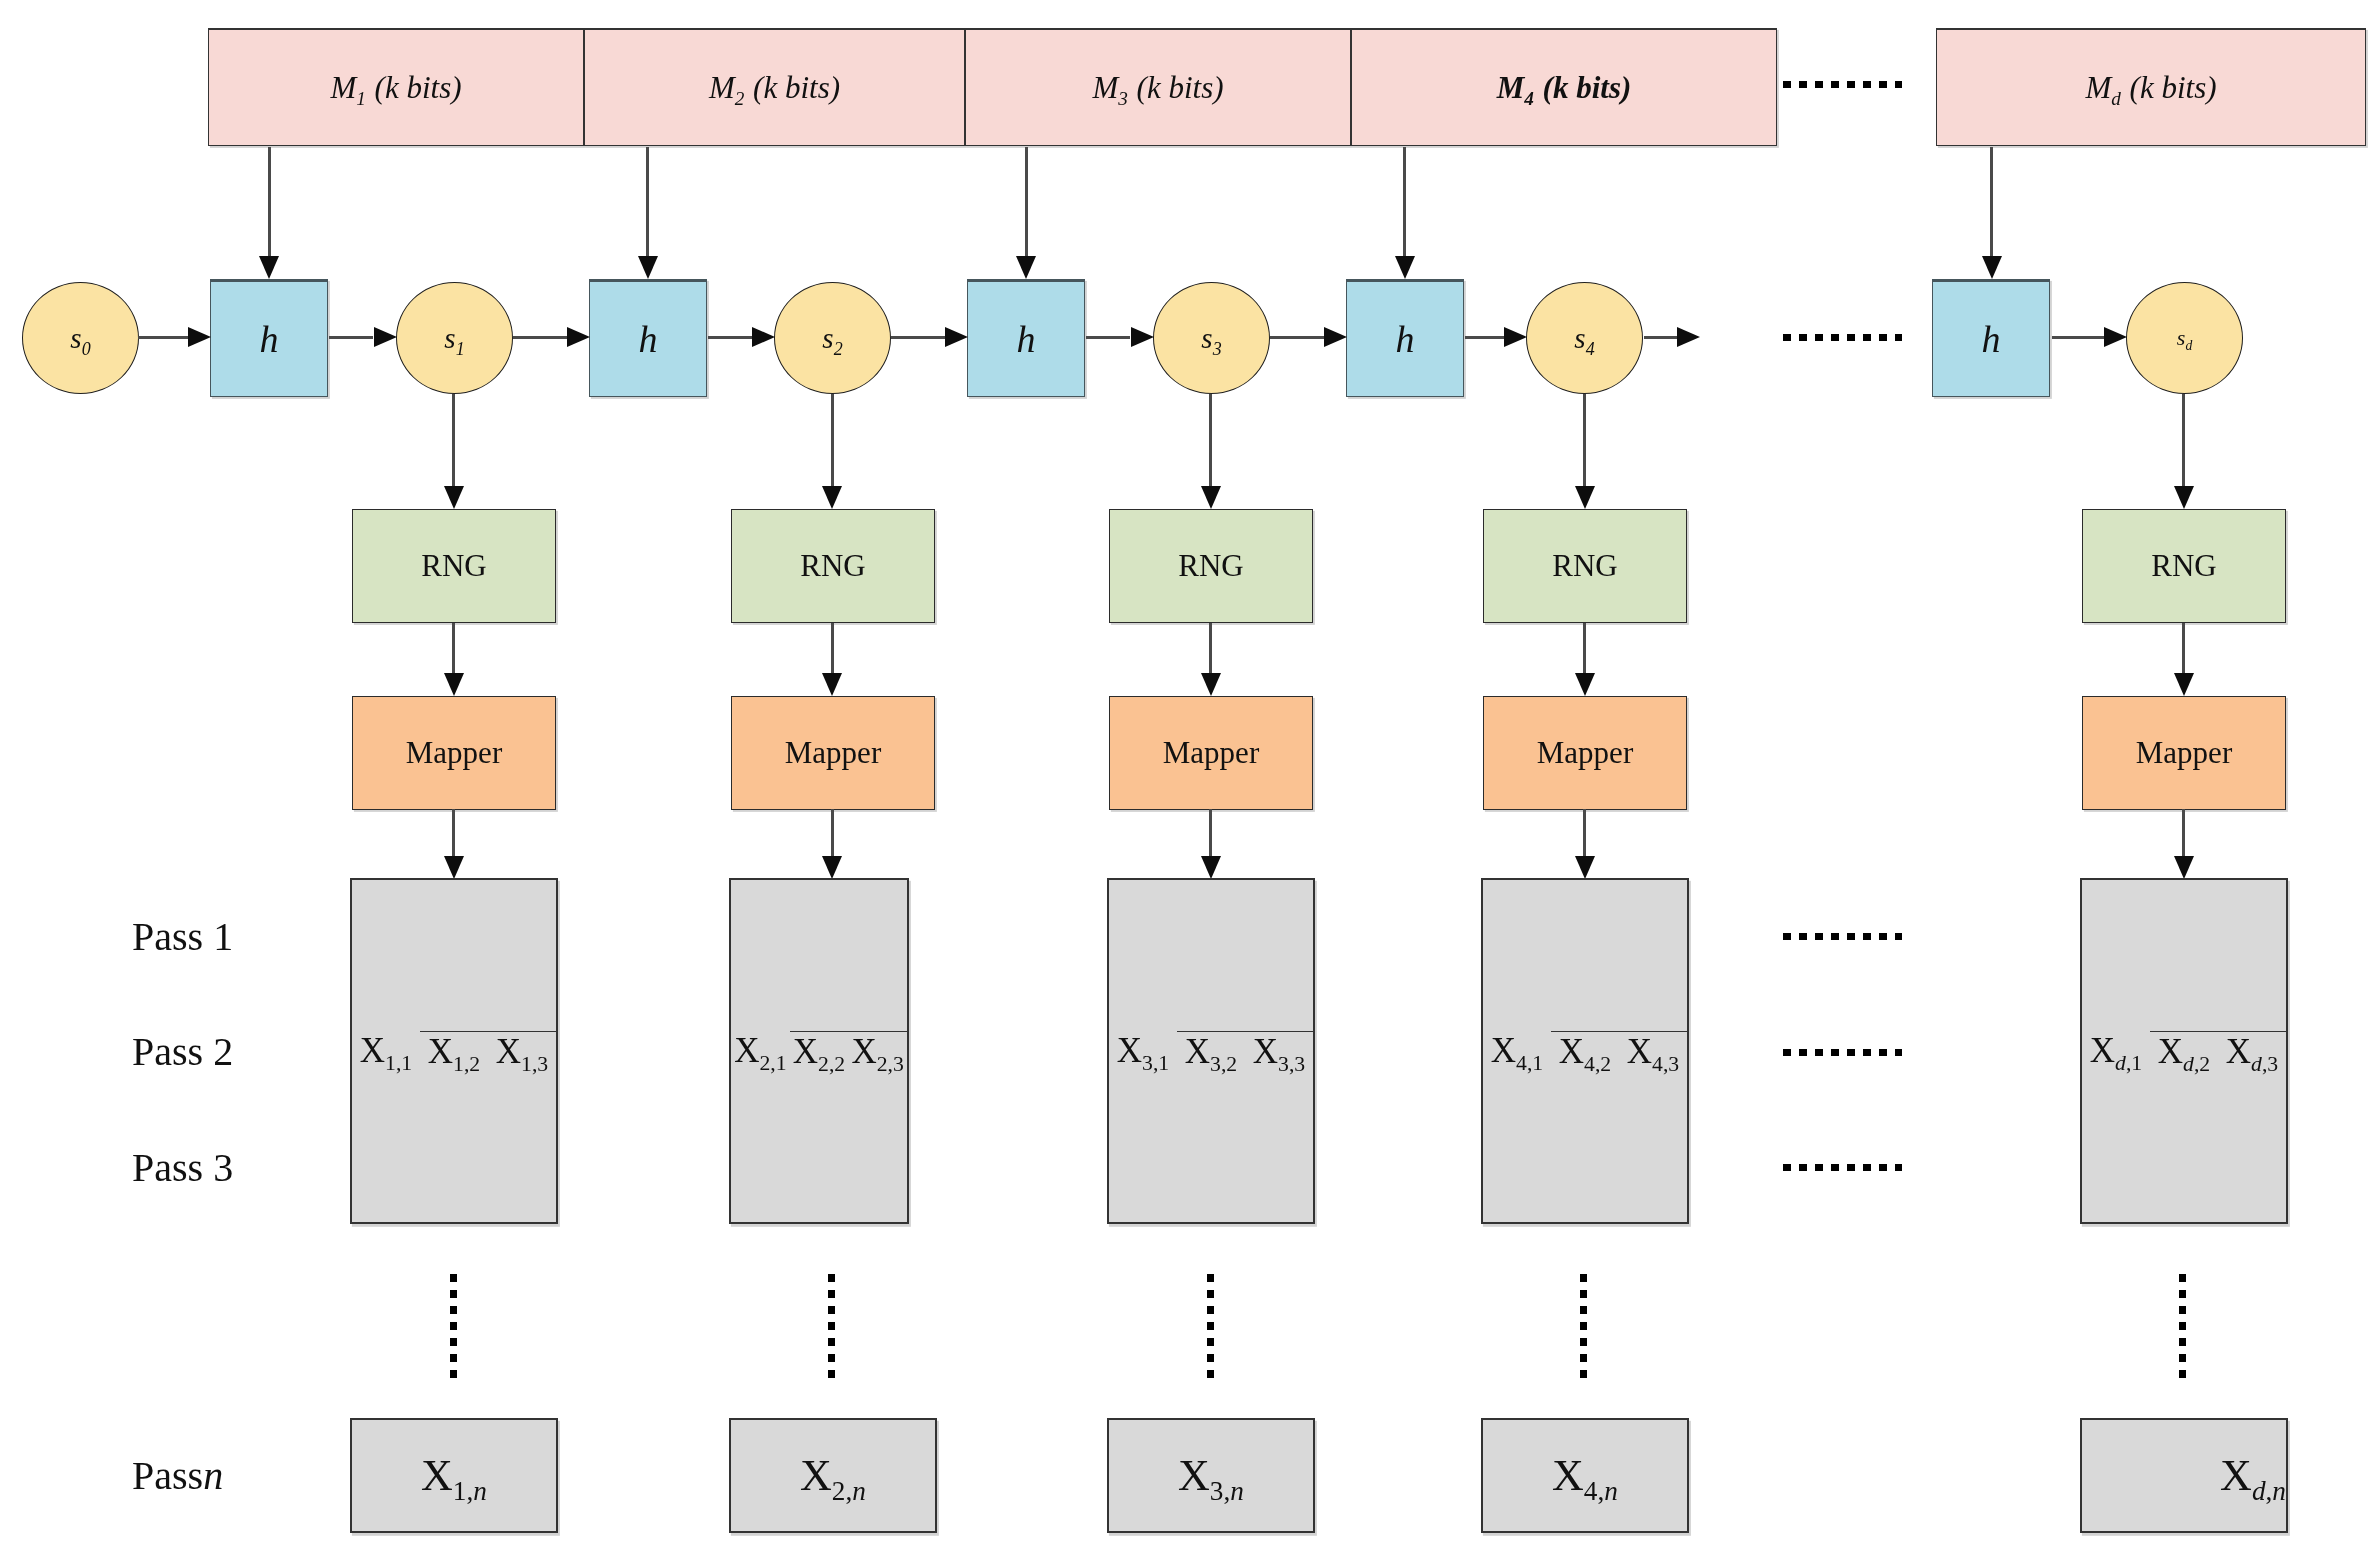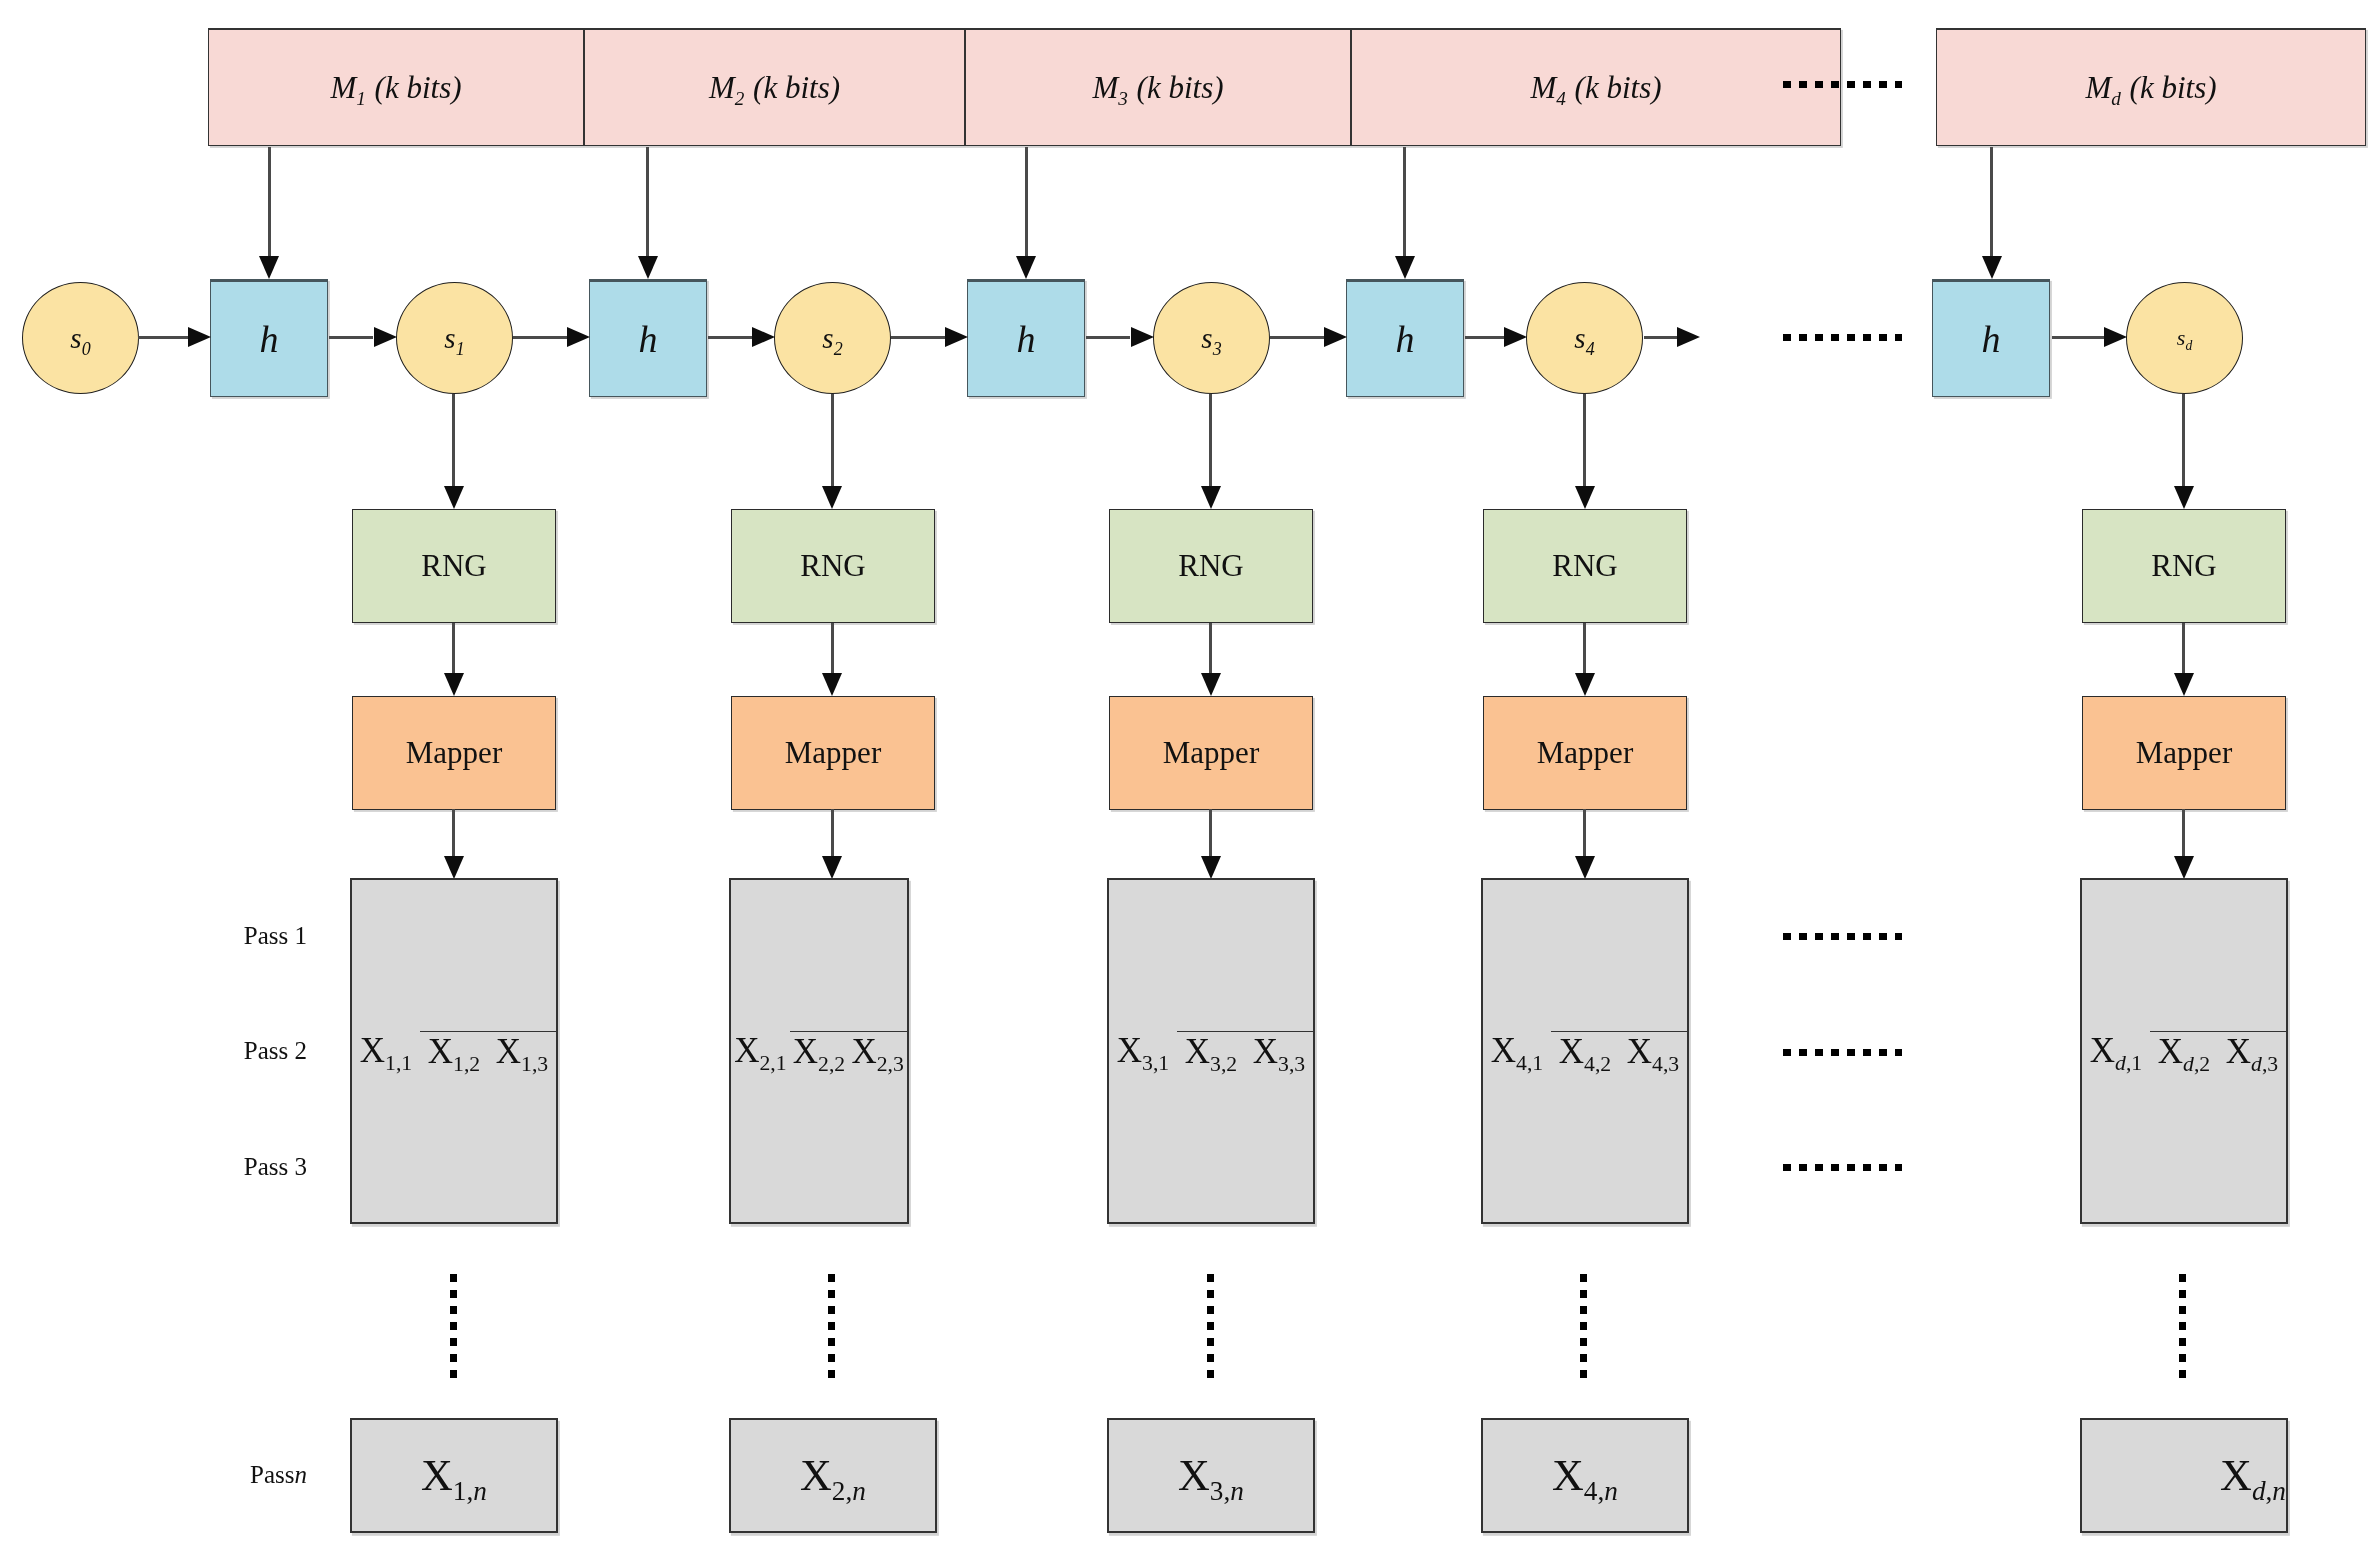--- a/index.html
+++ b/index.html
@@ -11,21 +11,21 @@
   .box{position:absolute;box-sizing:border-box;display:flex;align-items:center;justify-content:center;text-align:center;}
   .mbox{background:var(--pink);border:1.9px solid #333;border-top-width:2.8px;font-size:31px;font-style:italic;box-shadow:1.9px 1.9px 0 rgba(130,130,130,.35);}
   .hbox{background:var(--blue);border:1.9px solid #46565c;border-top-width:3.8px;font-size:38px;font-style:italic;box-shadow:1.9px 1.9px 0 rgba(130,130,130,.35);}
   .circle{background:var(--yellow);border:1.9px solid #1f1f1f;border-radius:50%;font-size:29px;font-style:italic;}
   .rngbox{background:var(--green);border:1.9px solid #2b2b2b;font-size:31px;box-shadow:1.9px 1.9px 0 rgba(130,130,130,.35);}
   .mapbox{background:var(--orange);border:1.9px solid #2b2b2b;font-size:31px;box-shadow:1.9px 1.9px 0 rgba(130,130,130,.35);}
   .xstack{border:2.8px solid #333;background:var(--gray);display:flex;flex-direction:row;padding:0;box-shadow:1.9px 2.8px 0 rgba(130,130,130,.35);}
   .xcell{flex:1;display:flex;align-items:center;justify-content:center;font-size:35px;}
   .xcell + .xcell{border-top:1.9px solid #333;}
   .xn{background:var(--gray);border:2.8px solid #333;font-size:44px;box-shadow:1.9px 2.8px 0 rgba(130,130,130,.35);}
-  .pass{position:absolute;font-size:25px;display:flex;align-items:center;justify-content:flex-end;}
+  .pass{position:absolute;font-size:40px;display:flex;align-items:center;justify-content:flex-start;}
   sub{font-size:.62em;line-height:0;}
   .rest{margin-left:.28em;}
   .vline{position:absolute;width:2.8px;background:#4a4a4a;}
   .hline{position:absolute;height:2.8px;background:#4a4a4a;}
   .ahd{position:absolute;width:0;height:0;border-left:10.4px solid transparent;border-right:10.4px solid transparent;border-top:23px solid #0d0d0d;}
   .ahr{position:absolute;width:0;height:0;border-top:10.4px solid transparent;border-bottom:10.4px solid transparent;border-left:23px solid #0d0d0d;}
   .dots-h{position:absolute;height:6.6px;background:repeating-linear-gradient(90deg,#000 0 7.6px,transparent 7.6px 16px);}
   .dots-v{position:absolute;width:6.6px;background:repeating-linear-gradient(180deg,#000 0 7.6px,transparent 7.6px 16px);}
 </style>
 </head>
@@ -35,21 +35,21 @@
 
   <div class="box mbox" style="left:208px;top:28px;width:376px;height:118px;">
     <span><span>M</span><sub>1</sub><span class="rest">(k bits)</span></span>
   </div>
   <div class="box mbox" style="left:584px;top:28px;width:381px;height:118px;">
     <span><span>M</span><sub>2</sub><span class="rest">(k bits)</span></span>
   </div>
   <div class="box mbox" style="left:965px;top:28px;width:386px;height:118px;">
     <span><span>M</span><sub>3</sub><span class="rest">(k bits)</span></span>
   </div>
-  <div class="box mbox" style="left:1351px;top:28px;width:490px;height:118px;">
+  <div class="box mbox" style="left:1351px;top:28px;width:426px;height:118px;font-weight:bold;">
     <span><span>M</span><sub>4</sub><span class="rest">(k bits)</span></span>
   </div>
   <div class="dots-h" style="left:1783px;top:81px;width:119px;"></div>
   <div class="box mbox" style="left:1936px;top:28px;width:430px;height:118px;">
     <span><span>M</span><sub>d</sub><span class="rest">(k bits)</span></span>
   </div>
 
   <div class="vline" style="left:268px;top:147px;height:110px;"></div>
   <div class="ahd" style="left:259px;top:256px;"></div>
   <div class="vline" style="left:646px;top:147px;height:110px;"></div>

